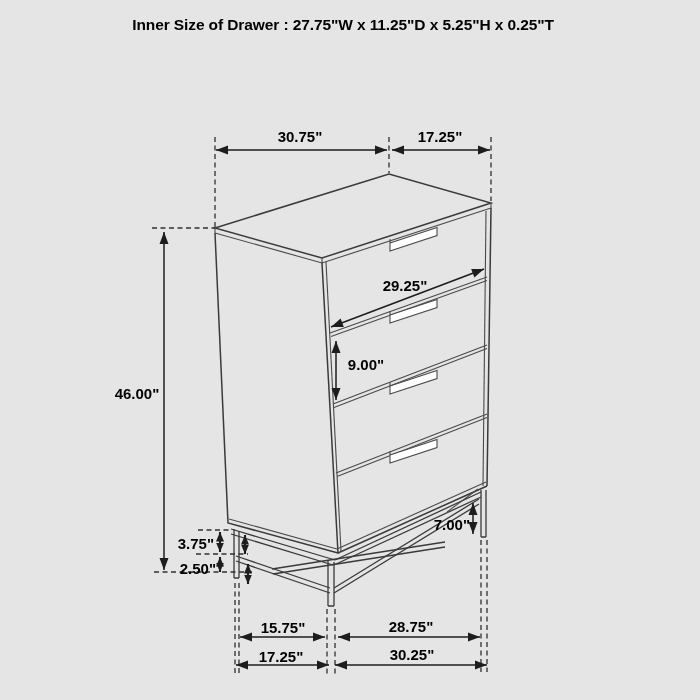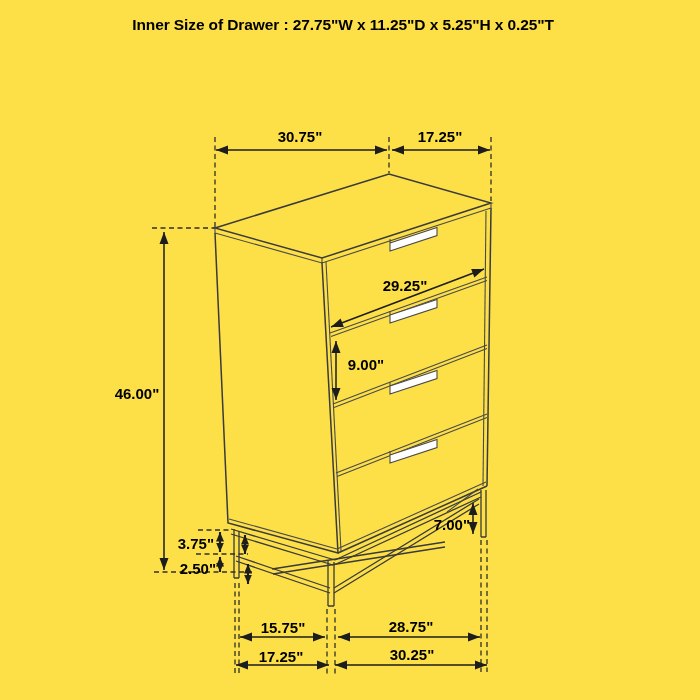--- a/index.html
+++ b/index.html
@@ -1,17 +1,17 @@
 <!DOCTYPE html>
 <html><head>
 <meta charset="utf-8">
 <style>
   html,body{margin:0;padding:0;background:#ffffff;}
   .canvas{
-    position:relative;width:700px;height:700px;background:#fde047;overflow:hidden;
+    position:relative;width:700px;height:700px;background:#e5e5e5;overflow:hidden;
     font-family:"Liberation Sans","DejaVu Sans",sans-serif;
   }
   svg{position:absolute;left:0;top:0;}
   
   .ln   {stroke:#3a3a3a;stroke-width:1.5;fill:none;stroke-linejoin:miter;}
   .lnt  {stroke:#4a4a4a;stroke-width:1.1;fill:none;}
   .frame{stroke:#3a3a3a;stroke-width:1.3;fill:none;}
   .dash {stroke:#2f2f2f;stroke-width:1.3;fill:none;stroke-dasharray:5 3.5;}
   .dim  {stroke:#1d1d1d;stroke-width:1.5;fill:none;}
   .dims {stroke:#1d1d1d;stroke-width:2.1;fill:none;}

